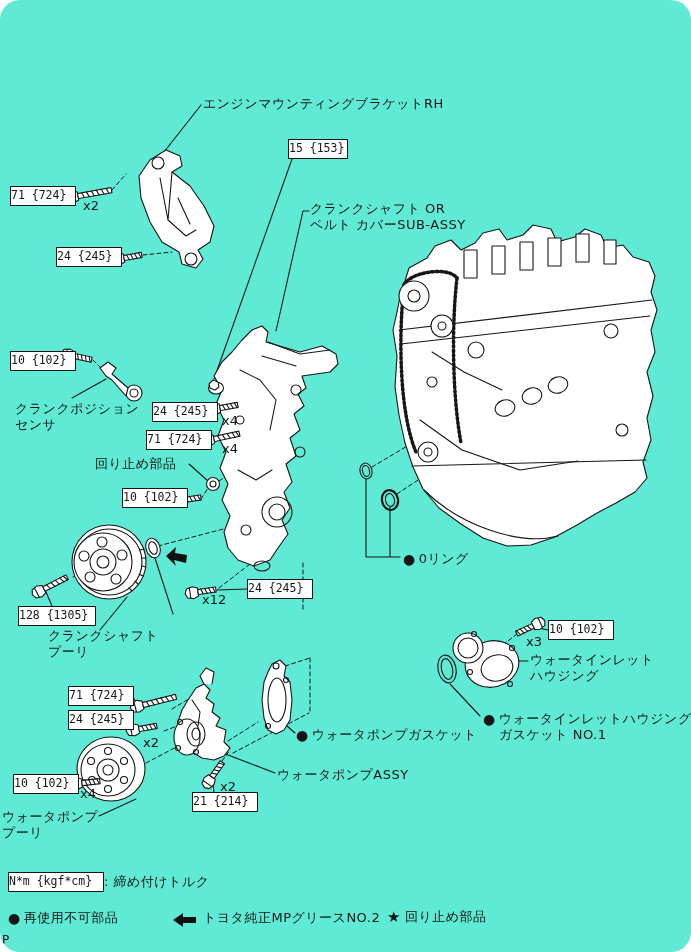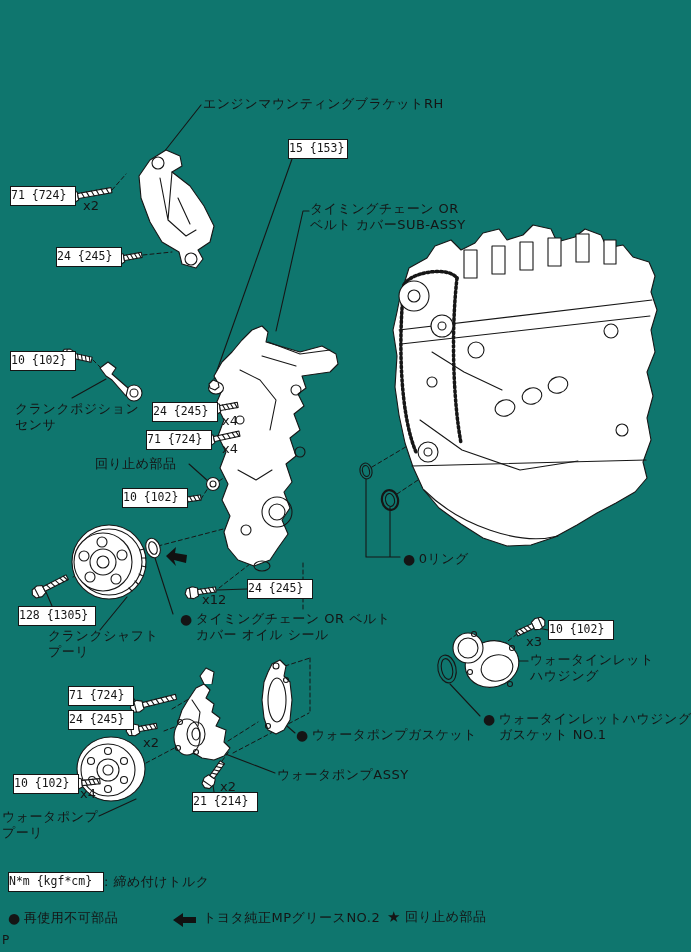--- a/index.html
+++ b/index.html
@@ -1,17 +1,17 @@
 <!DOCTYPE html>
 <html><head>
 <meta charset="utf-8">
 <style>
   html,body{margin:0;padding:0;background:#fff;}
-  #canvas{position:relative;width:691px;height:952px;background:#0f766e;overflow:hidden;
-          font-family:"DejaVu Sans",sans-serif;color:#151515;}
+  #canvas{position:relative;width:691px;height:952px;background:#5eead4;overflow:hidden;
+          font-family:"DejaVu Sans",sans-serif;color:#151515;border-radius:20px;}
   #art{position:absolute;left:0;top:0;}
   .lbl{position:absolute;font-size:13px;line-height:16px;letter-spacing:.5px;white-space:nowrap;color:#151515;}
   .lbl .ln{display:block;}
   .tbox{position:absolute;height:18px;line-height:17px;border:1.5px solid #151515;background:#fff;
         text-align:left;font-family:"DejaVu Sans Mono",monospace;font-size:11.5px;letter-spacing:0;
         white-space:nowrap;}
   .qty{position:absolute;font-size:13px;letter-spacing:0;white-space:nowrap;}
   .bullet{font-size:14px;margin-right:3px;vertical-align:-1px;}
   .star{font-size:15px;margin-right:4px;vertical-align:-1px;}
   .indent{margin-left:16px;}
@@ -268,40 +268,36 @@
 
     <g>
       <polygon points="173,920 183,913 183,917 196,917 196,923 183,923 183,927" fill="#111" stroke="none"></polygon>
     </g>
   </svg>
 
   <div class="lbl" style="left:203px;top:96px">エンジンマウンティングブラケットRH</div>
 
 
   <div class="lbl" style="left:310px;top:201px">
-    <span class="ln">タイミングチェーン OR</span>
+    <span class="ln">クランクシャフト OR</span>
     <span class="ln">ベルト カバーSUB-ASSY</span>
   </div>
 
   <div class="lbl" style="left:15px;top:401px">
     <span class="ln">クランクポジション</span>
     <span class="ln">センサ</span>
   </div>
 
   <div class="lbl" style="left:95px;top:456px">回り止め部品</div>
 
   <div class="lbl" style="left:48px;top:628px">
     <span class="ln">クランクシャフト</span>
     <span class="ln">プーリ</span>
   </div>
 
-  <div class="lbl" style="left:180px;top:611px">
-    <span class="ln"><span class="bullet">●</span><span>タイミングチェーン OR ベルト</span></span>
-    <span class="ln indent">カバー オイル シール</span>
-  </div>
 
   <div class="lbl" style="left:403px;top:551px">
     <span class="bullet">●</span><span>0リング</span>
   </div>
 
   <div class="lbl" style="left:530px;top:652px">
     <span class="ln">ウォータインレット</span>
     <span class="ln">ハウジング</span>
   </div>
 

